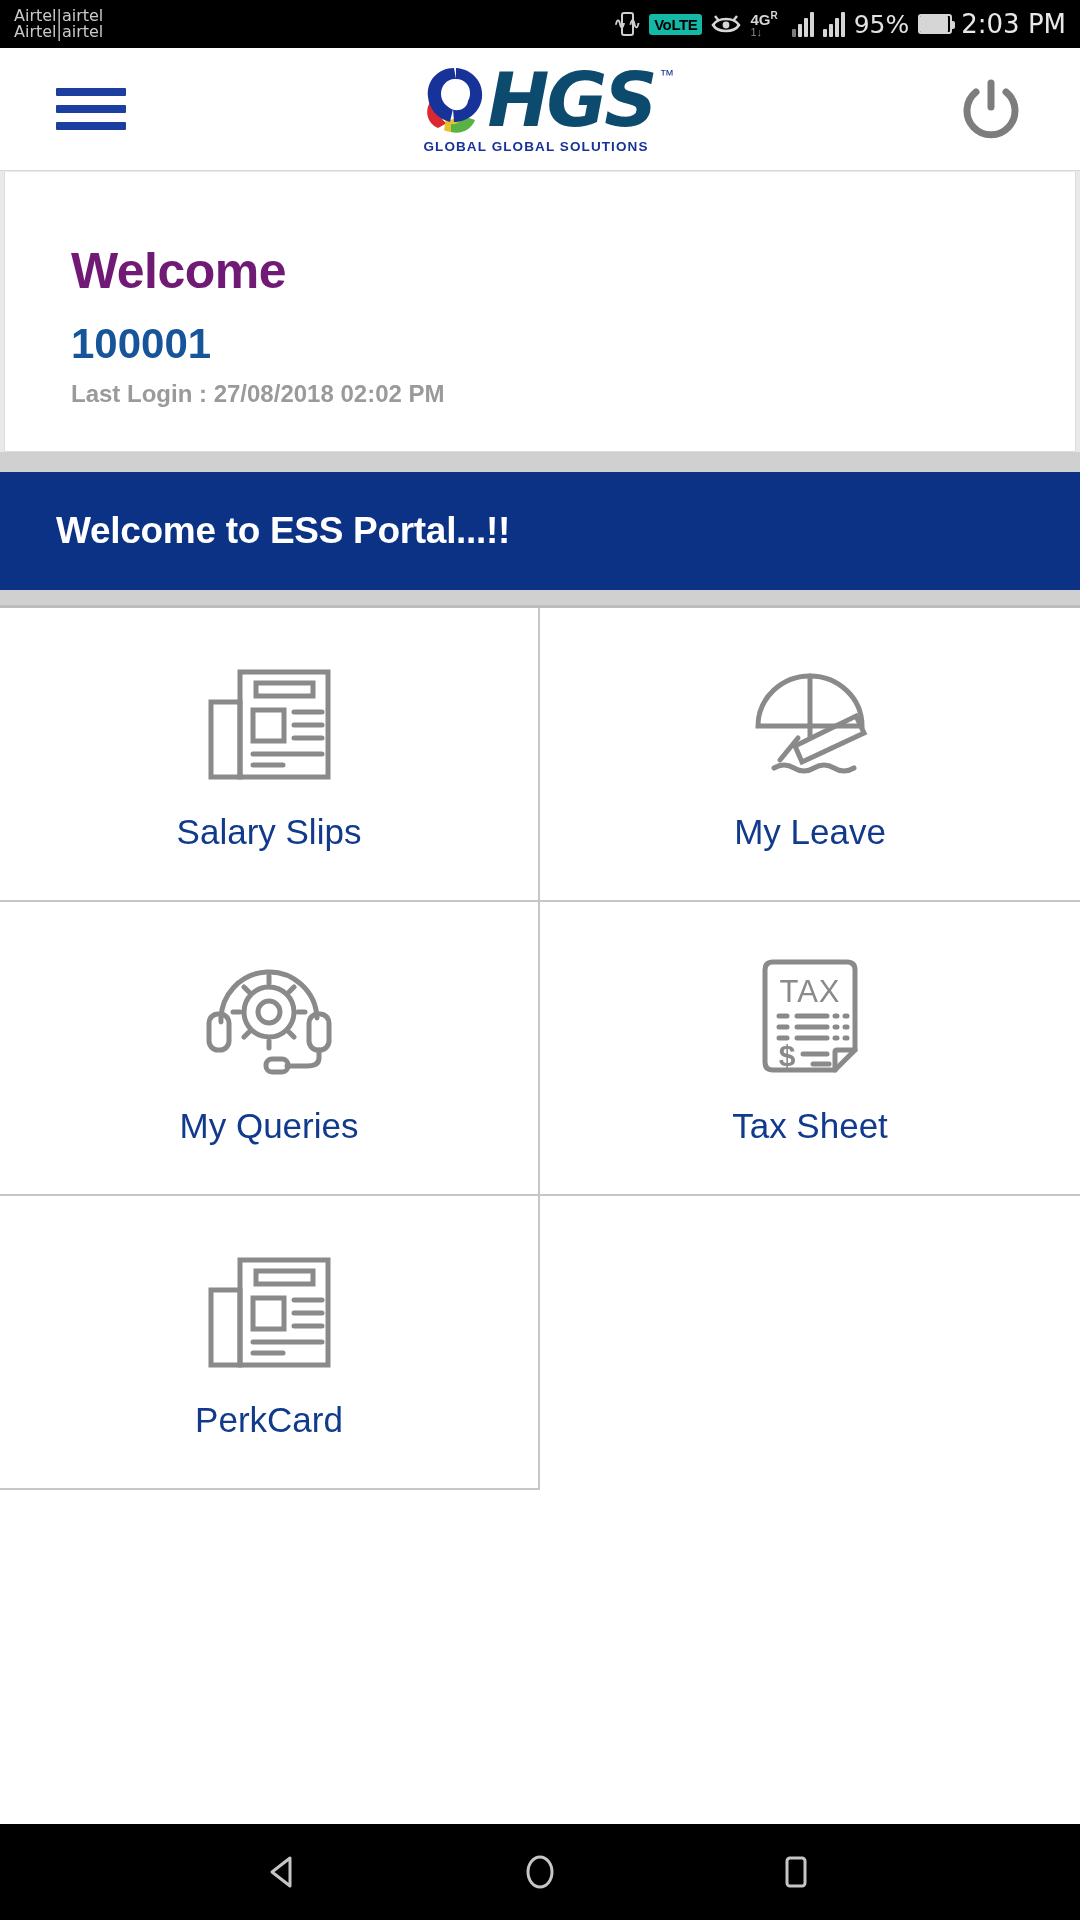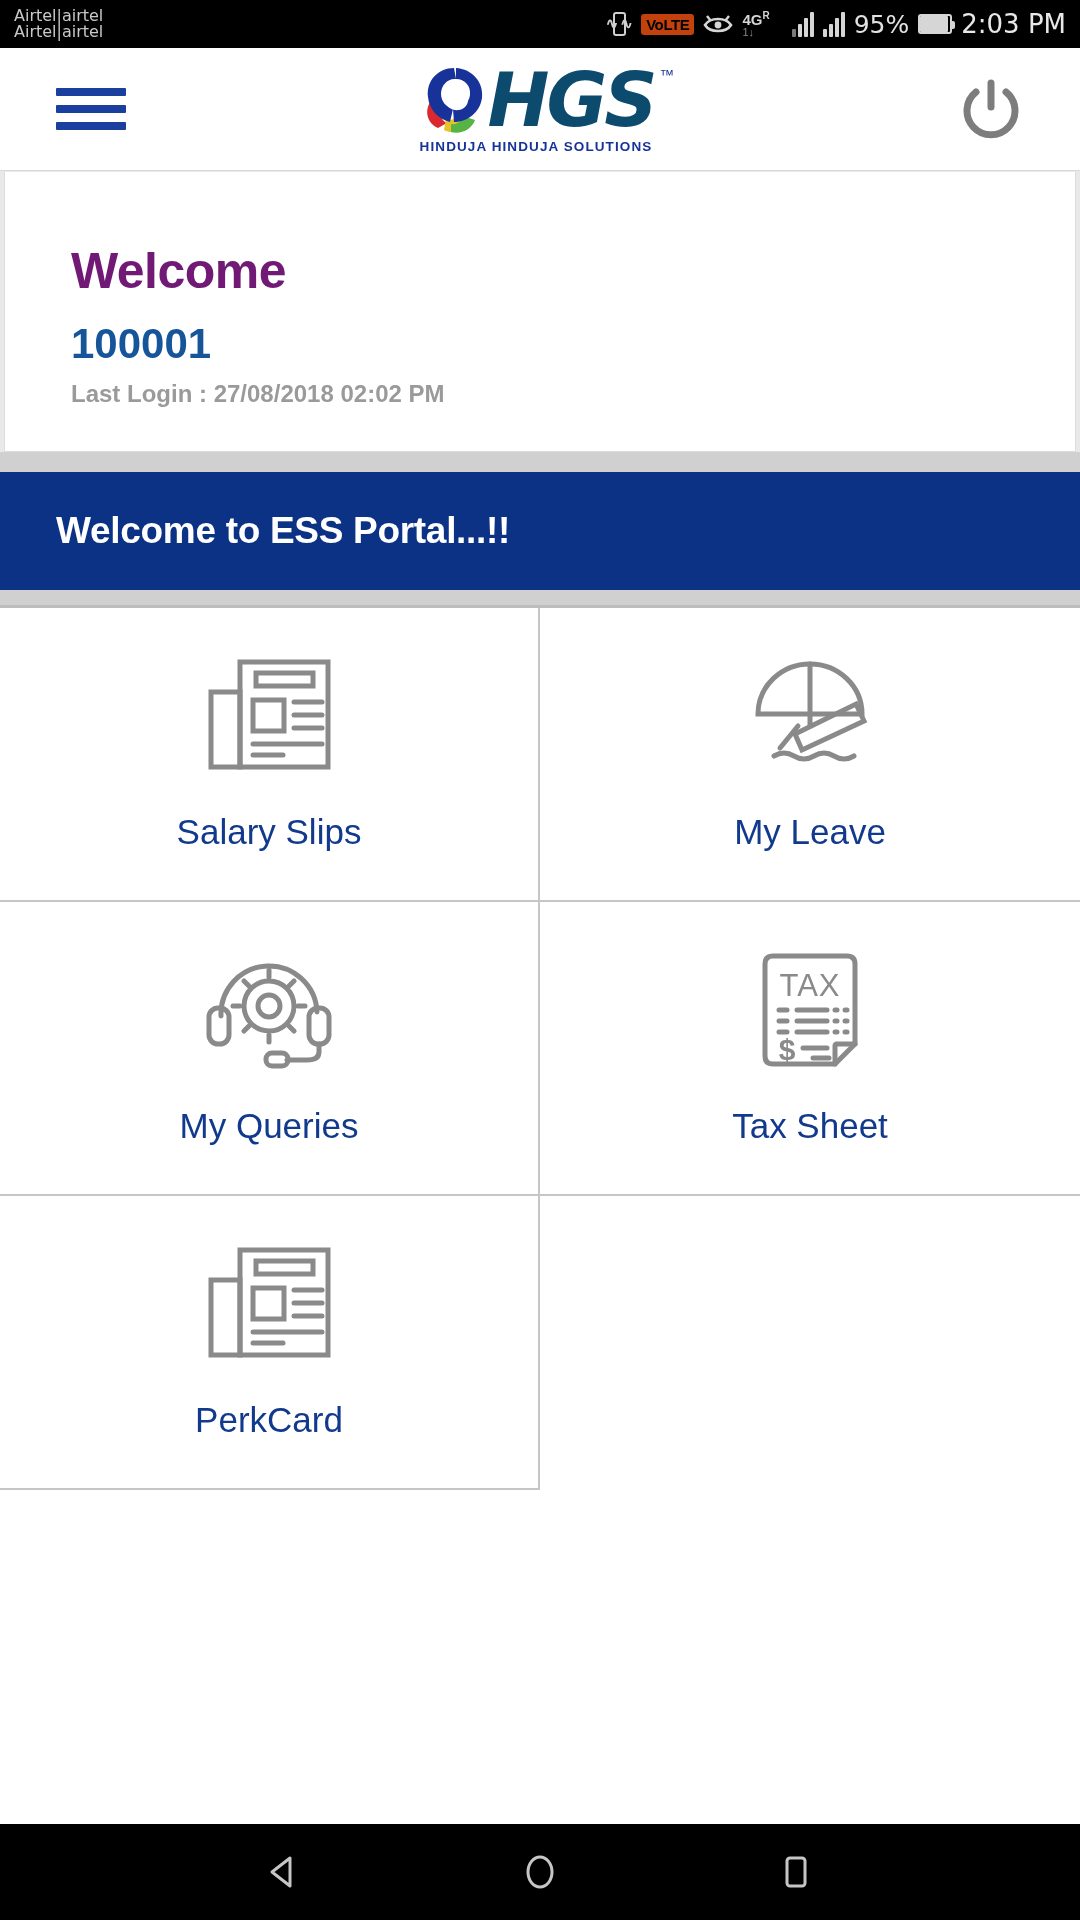--- a/index.html
+++ b/index.html
@@ -25,28 +25,28 @@
   .status-right { display:flex; align-items:center; gap:9px; }
 
   .ic-vibrate { position:relative; width:26px; height:30px; display:flex;
                 align-items:center; justify-content:center; }
   .ic-vibrate .phone { width:13px; height:24px; border:2.5px solid #d0d0d0; border-radius:3px; }
   .ic-vibrate .wv { position:absolute; font-size:16px; color:#d0d0d0; font-weight:bold;
                     font-family:"DejaVu Sans", sans-serif; line-height:1; }
   .ic-vibrate .wv.l { left:-1px; } .ic-vibrate .wv.r { right:-1px; }
 
   .ic-volte {
-    background:#c2410c; color:#000; font-size:15px; font-weight:bold;
+    background:#14b8a6; color:#000; font-size:15px; font-weight:bold;
     padding:2px 5px; border-radius:3px; letter-spacing:-0.4px;
     font-family:"Liberation Sans", sans-serif;
   }
   .ic-eye { width:30px; height:22px; position:relative; }
   .ic-eye svg { display:block; }
 
-  .sig-group { display:flex; align-items:center; gap:21px; }
+  .sig-group { display:flex; align-items:center; gap:13px; }
   .sig-label { display:flex; flex-direction:column; align-items:flex-start;
                line-height:0.92; margin-right:1px; }
   .sig-label .g4 { font-size:15px; color:#d6d6d6; font-weight:bold; }
   .sig-label .g4 sup { font-size:10px; }
   .sig-label .dn { font-size:11px; color:#8a8a8a; }
   .bars { display:flex; align-items:flex-end; gap:2px; height:26px; }
   .bars i { display:block; width:4px; background:#d6d6d6; border-radius:1px; }
   .bars i:nth-child(1){height:8px;} .bars i:nth-child(2){height:13px;}
   .bars i:nth-child(3){height:19px;} .bars i:nth-child(4){height:25px;}
   .bars.dim i:nth-child(1){background:#7a7a7a;}
@@ -107,21 +107,21 @@
     position:absolute; top:608px; left:0; width:1080px; height:1254px;
     background:#fff; display:grid;
     grid-template-columns:1fr 1fr; grid-auto-rows:294px;
   }
   .tile {
     position:relative; display:flex; flex-direction:column;
     align-items:center; justify-content:center; background:#fff; cursor:pointer;
     border-right:2px solid #c6c6c6; border-bottom:2px solid #c6c6c6;
   }
   .tile:nth-child(2n) { border-right:none; }
-  .tile-icon { height:128px; display:flex; align-items:flex-start; justify-content:center;
+  .tile-icon { height:128px; display:flex; align-items:flex-end; justify-content:center;
                margin-bottom:28px; }
   .tile-label { font-size:35px; color:#123a8c; font-family:"Liberation Sans", sans-serif; }
 
   
   .navbar {
     position:absolute; bottom:0; left:0; width:1080px; height:96px;
     background:#000; display:flex; align-items:center; justify-content:center; gap:196px;
   }
   .nav-btn { width:60px; height:60px; display:flex; align-items:center; justify-content:center;
              cursor:pointer; }
@@ -203,21 +203,21 @@
                      C28 43 23 37 23 30 C23 21 30 14 38 15 Z" fill="#17339a"></path>
             <path d="M38 4 C54 5 66 18 64 34 C62 48 50 58 36 58 L35 45
                      C44 45 51 39 52 31 C53 22 47 15 38 15 Z" fill="#17339a"></path>
             <path d="M36 22 C30 24 26 29 27 36 C28 43 34 47 41 46 C47 45 51 40 50 33
                      C49 27 43 21 36 22 Z" fill="#ffffff"></path>
           </svg>
         </div>
         <div class="logo-text">HGS</div>
         <div class="logo-tm">™</div>
       </div>
-      <div class="logo-sub">HINDUJA HINDUJA SOLUTIONS</div>
+      <div class="logo-sub">GLOBAL GLOBAL SOLUTIONS</div>
     </div>
 
     <div class="power">
       <svg width="66" height="66" viewBox="0 0 66 66">
         <path d="M18 16 A24 24 0 1 0 48 16" fill="none" stroke="#7d7d7d" stroke-width="7" stroke-linecap="round"></path>
         <line x1="33" y1="7" x2="33" y2="31" stroke="#7d7d7d" stroke-width="7" stroke-linecap="round"></line>
       </svg>
     </div>
   </div>
 

